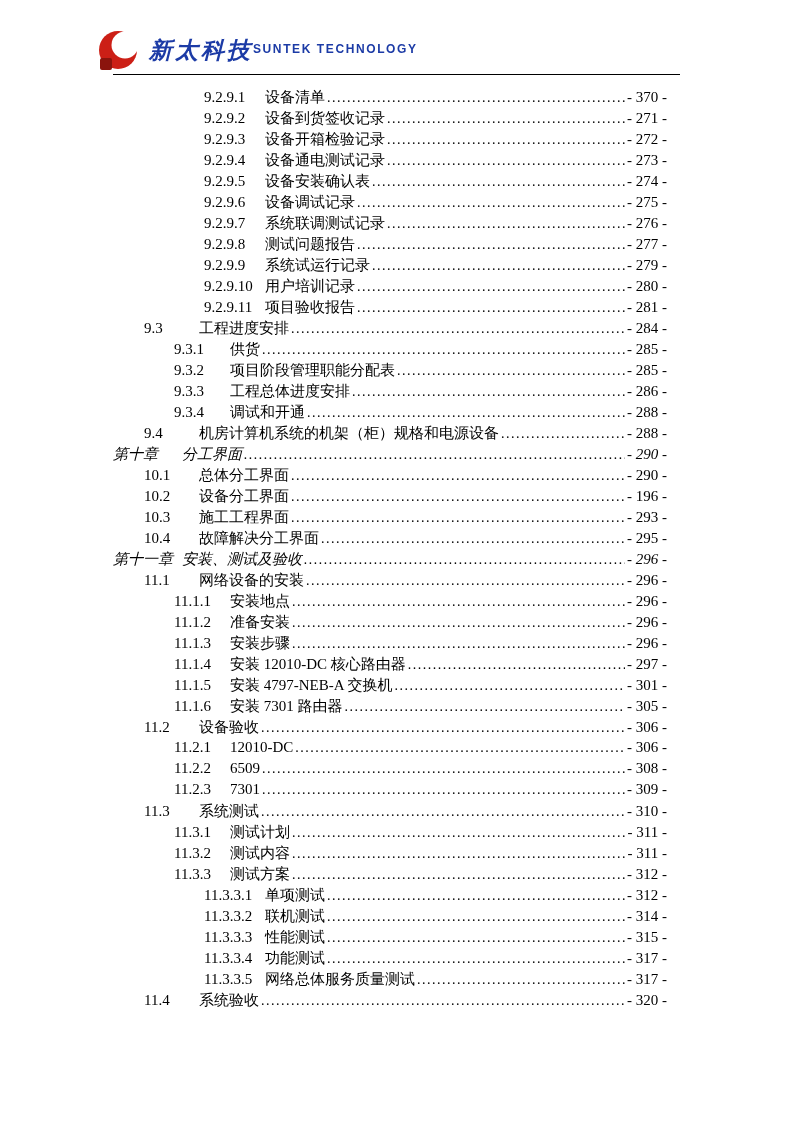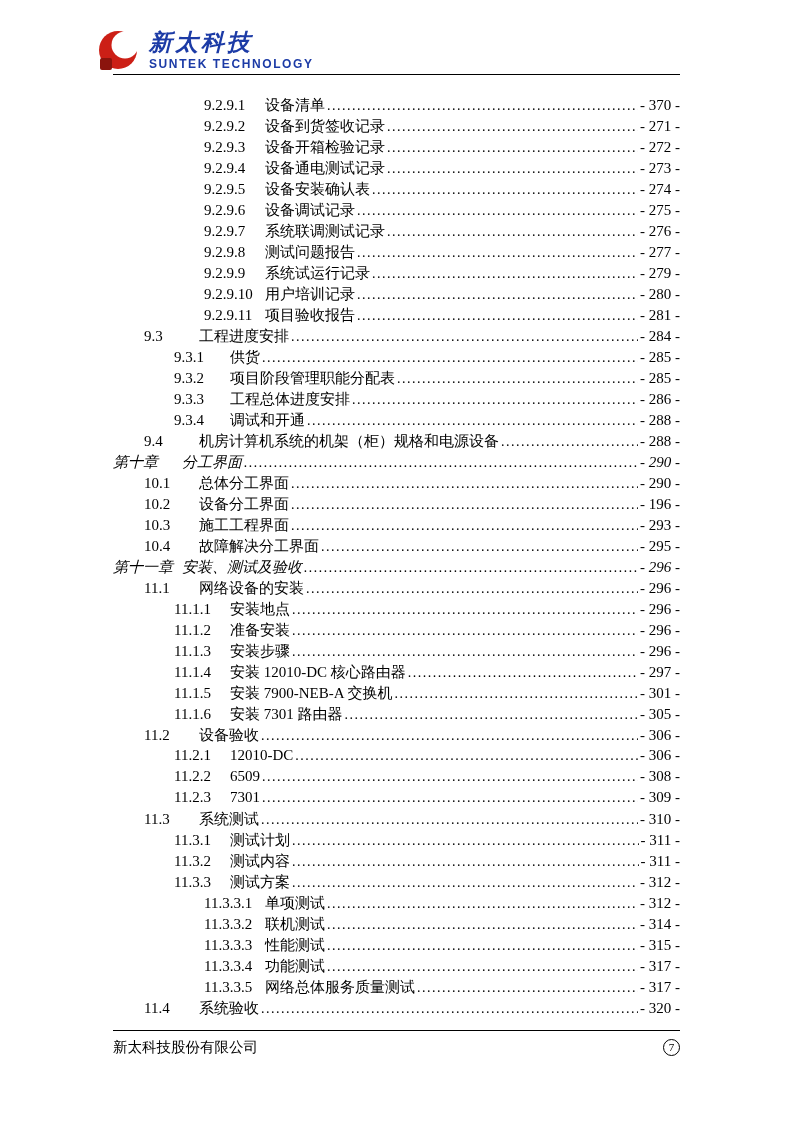--- a/index.html
+++ b/index.html
@@ -20,21 +20,21 @@
     left: 96px;
     right: 113px;
     top: 24px;
     height: 50px;
     display: flex;
     justify-content: space-between;
     align-items: flex-end;
   }
   .logo { display: flex; align-items: center; gap: 7px; }
   .logo-icon { width: 46px; height: 48px; }
-  .logo-text { display: flex; flex-direction: column; line-height: 1; }
+  .logo-text { display: flex; line-height: 1; }
   .logo-brand {
     font-family: "Liberation Sans", sans-serif;
     font-size: 23px;
     font-weight: bold;
     font-style: italic;
     color: #1c3ba6;
     letter-spacing: 3px;
     white-space: nowrap;
   }
   .logo-sub {
@@ -56,23 +56,22 @@
     left: 113px;
     right: 113px;
     top: 74px;
     border: none;
     border-top: 1.6px solid #000;
   }
   
   .toc {
     position: absolute;
     left: 113px;
-    right: 113px;
+    right: 126px;
     top: 88px;
-    margin-top: 8px;
   }
   .toc-row {
     display: flex;
     align-items: baseline;
     height: 21px;
     font-size: 15px;
     white-space: nowrap;
     cursor: pointer;
   }
   .level-0 { padding-left: 0; font-style: italic; }
@@ -304,21 +303,21 @@
         <span class="toc-page">- 296 -</span>
       </div>
       <div class="toc-row level-2">
         <span class="toc-num">11.1.4</span>
         <span class="toc-title">安装 12010-DC 核心路由器</span>
         <span class="toc-leader">........................................................................................................................................................................................................</span>
         <span class="toc-page">- 297 -</span>
       </div>
       <div class="toc-row level-2">
         <span class="toc-num">11.1.5</span>
-        <span class="toc-title">安装 7900-NEB-A 交换机</span>
+        <span class="toc-title">安装 4797-NEB-A 交换机</span>
         <span class="toc-leader">........................................................................................................................................................................................................</span>
         <span class="toc-page">- 301 -</span>
       </div>
       <div class="toc-row level-2">
         <span class="toc-num">11.1.6</span>
         <span class="toc-title">安装 7301 路由器</span>
         <span class="toc-leader">........................................................................................................................................................................................................</span>
         <span class="toc-page">- 305 -</span>
       </div>
       <div class="toc-row level-1">
@@ -400,18 +399,14 @@
         <span class="toc-page">- 317 -</span>
       </div>
       <div class="toc-row level-1">
         <span class="toc-num">11.4</span>
         <span class="toc-title">系统验收</span>
         <span class="toc-leader">........................................................................................................................................................................................................</span>
         <span class="toc-page">- 320 -</span>
       </div>
     </div>
 
-  <div class="footer">
-    <span>新太科技股份有限公司</span>
-    <span class="page-circle">7</span>
-  </div>
 
 </div>
 
 </body></html>

